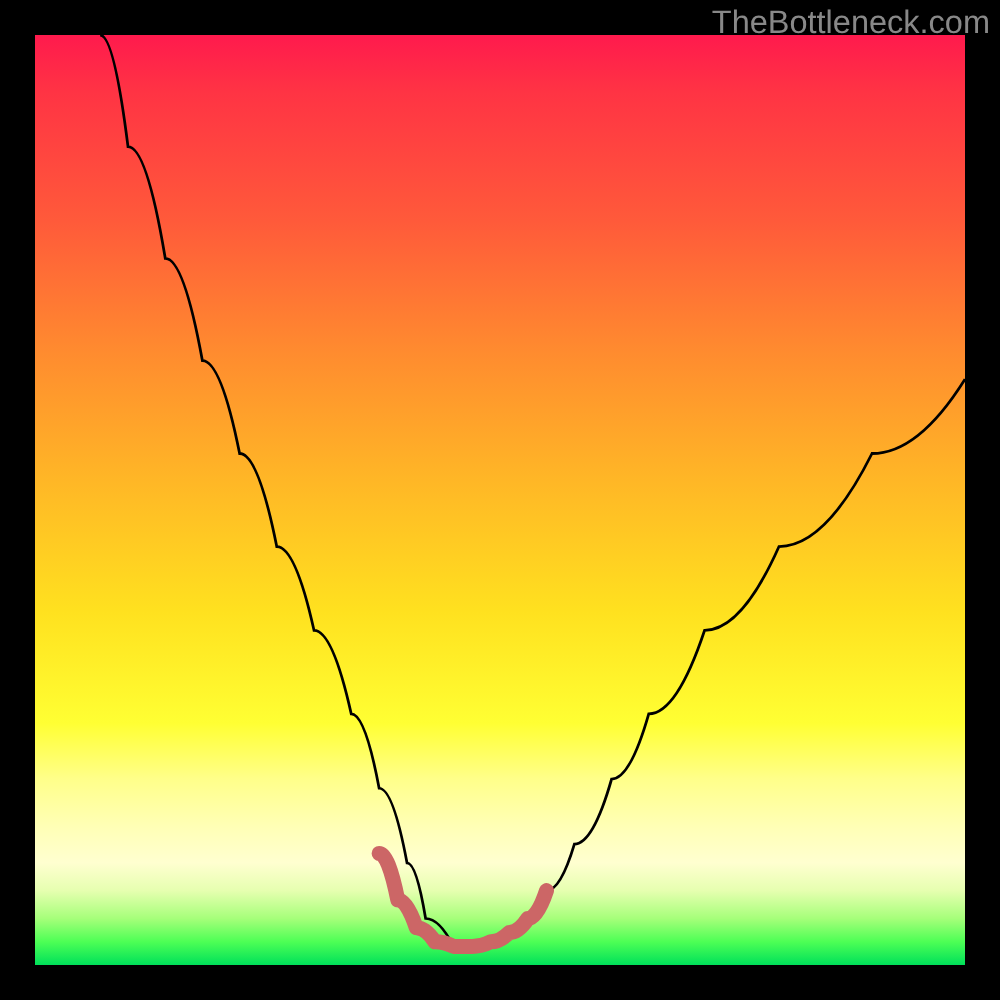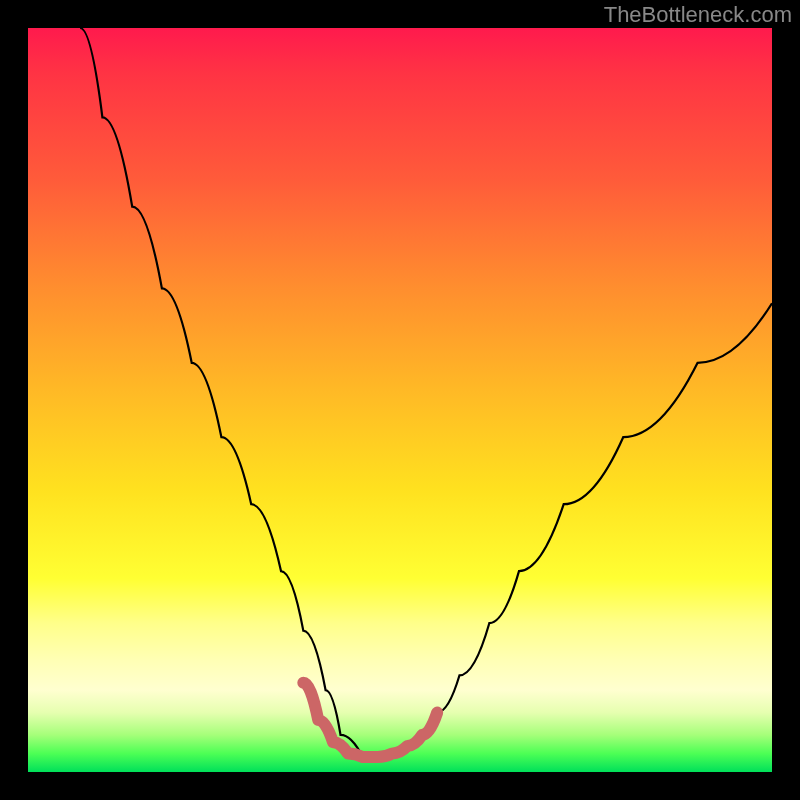--- a/index.html
+++ b/index.html
@@ -17,21 +17,21 @@
     left: 0;
     width: 800px;
     height: 800px;
     background: #000;
   }
   .watermark {
     position: absolute;
     top: 2px;
     right: 8px;
     color: #888;
-    font-size: 22px;
+    font-size: 26px;
     font-weight: 500;
     z-index: 50;
     user-select: none;
   }
   .plot {
     position: absolute;
     top: 28px;
     left: 28px;
     width: 744px;
     height: 744px;

